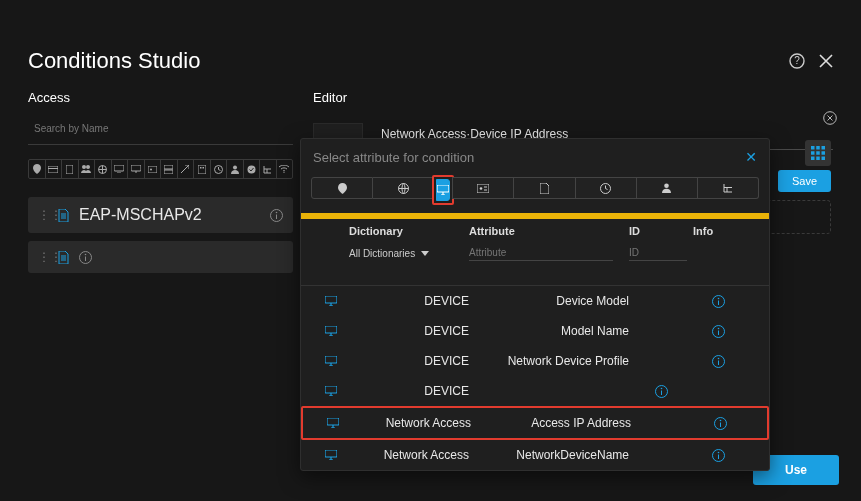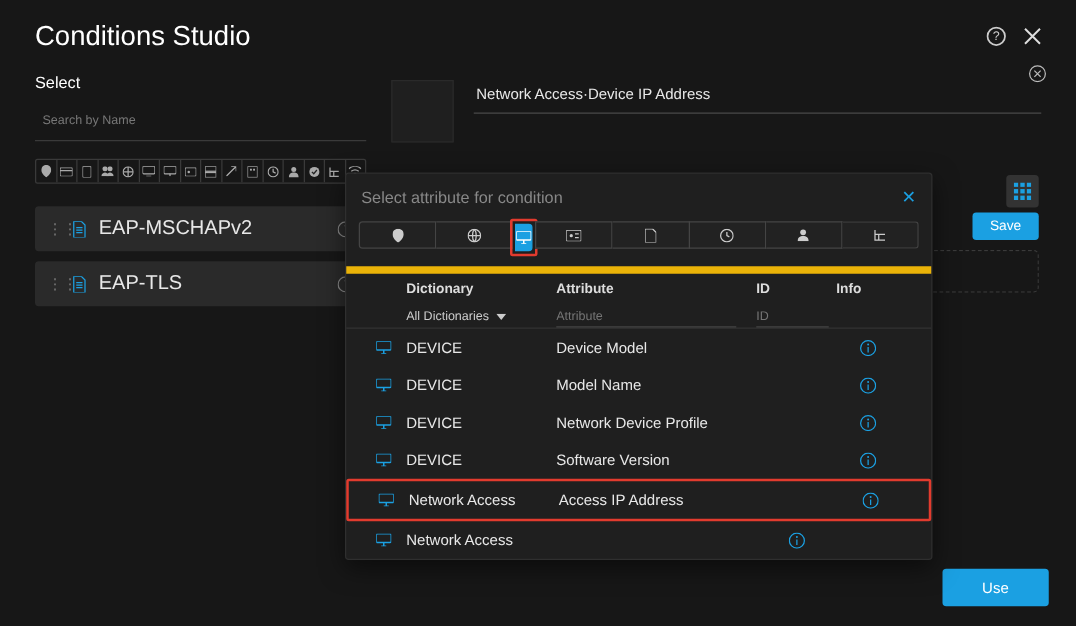--- a/index.html
+++ b/index.html
@@ -10,20 +10,21 @@
     color: #e8e8e8;
     font-family: -apple-system, "Segoe UI", Arial, sans-serif;
     font-size: 12px;
     position: relative;
     overflow: hidden;
   }
   .header {
     display: flex;
     align-items: center;
     padding: 16px 28px 8px 28px;
+    margin-top: 32px;
   }
   .title {
     font-size: 22px;
     font-weight: 400;
     color: #fff;
     flex: 1;
   }
   .header-icons {
     display: flex;
     gap: 14px;
@@ -160,25 +161,26 @@
     position: absolute;
     right: 22px;
     bottom: 16px;
     background: #1ba0e2;
     color: #fff;
     border: none;
     border-radius: 3px;
     padding: 8px 32px;
     font-size: 12px;
     cursor: pointer;
+    font-weight: bold;
   }
   
   .picker {
     position: absolute;
-    left: 276px;
+    left: 300px;
     top: 138px;
     width: 470px;
     background: #1f1f1f;
     border: 1px solid #2f2f2f;
     border-radius: 3px;
     box-shadow: 0 6px 20px rgba(0,0,0,0.5);
     z-index: 10;
   }
   .picker-head {
     display: flex;
@@ -229,21 +231,21 @@
   }
   .table-head {
     border-top: 6px solid #eab308;
     color: #ddd;
     font-weight: 600;
     font-size: 11px;
   }
   .filter-row {
     border-bottom: 1px solid #333;
     padding-top: 2px;
-    padding-bottom: 0;
+    padding-bottom: 24px;
   }
   .filter-row select, .filter-row input {
     background: transparent;
     border: none;
     border-bottom: 1px solid #444;
     color: #ccc;
     font-size: 10px;
     outline: none;
     width: 90%;
     padding: 2px 0;
@@ -252,20 +254,21 @@
     display: flex;
     align-items: center;
     gap: 6px;
     font-size: 10px;
     color: #ccc;
   }
   .data-row {
     padding-top: 8px;
     padding-bottom: 8px;
     cursor: pointer;
+    text-align: right;
   }
   .row-ic { color: #1ba0e2; display: flex; justify-content: center; }
   .row-info { color: #1ba0e2; display: flex; justify-content: center; }
   .row-highlight {
     border: 2px solid #e23b2e;
     border-radius: 2px;
   }
   svg { display: block; }
 </style>
 </head>
@@ -283,21 +286,21 @@
     <span class="close-top-icon">
       <svg width="14" height="14" viewBox="0 0 14 14">
           <path d="M1 1 L13 13 M13 1 L1 13" stroke="#ddd" stroke-width="1.6"></path>
         </svg>
     </span>
   </div>
 </div>
 
 <div class="columns">
   <div class="left-col">
-    <div class="section-label">Select</div>
+    <div class="section-label">Access</div>
     <input class="search-input" placeholder="Search by Name" style="">
     <div class="icon-row">
       <div class="ic">
           <svg width="8" height="10" viewBox="0 0 8 10">
             <path d="M4 0C2 0 0 1.5 0 4c0 3 4 6 4 6s4-3 4-6c0-2.5-2-4-4-4z" fill="#aaa"></path>
           </svg>
         </div>
       <div class="ic">
           <svg width="10" height="7" viewBox="0 0 10 7">
             <rect width="10" height="7" rx="1" fill="none" stroke="#aaa"></rect>
@@ -409,33 +412,33 @@
         </span>
       </div>
       <div class="lib-item">
         <span class="drag-handle">⋮⋮</span>
         <span class="doc-icon">
           <svg width="11" height="13" viewBox="0 0 11 13">
               <path d="M1 0h6l3 3v10H1z" fill="none" stroke="#1ba0e2"></path>
               <path d="M3 5h5M3 7h5M3 9h5" stroke="#1ba0e2"></path>
             </svg>
         </span>
-        <span class="lib-label">EAP-TLS</span>
         <span class="info-ic">
           <svg width="13" height="13" viewBox="0 0 13 13">
               <circle cx="6.5" cy="6.5" r="6" fill="none" stroke="#888"></circle>
               <circle cx="6.5" cy="3.5" r="0.8" fill="#888"></circle>
               <line x1="6.5" y1="5.5" x2="6.5" y2="10" stroke="#888"></line>
             </svg>
         </span>
       </div>
     </div>
   </div>
 
   <div class="right-col">
+    <div class="section-label">Editor</div>
     <div class="editor-area">
       <div class="editor-top">
         <div class="square-thumb"></div>
         <div class="editor-field-wrap">
           <input class="editor-field" value="Network Access·Device IP Address" style="">
         </div>
         <span class="close-circ">
           <svg width="14" height="14" viewBox="0 0 14 14">
               <circle cx="7" cy="7" r="6.3" fill="none" stroke="#bbb"></circle>
               <path d="M4.5 4.5l5 5M9.5 4.5l-5 5" stroke="#bbb"></path>
@@ -601,21 +604,20 @@
       </div>
       <div class="data-row">
         <div class="row-ic">
           <svg width="12" height="10" viewBox="0 0 12 10">
             <rect width="12" height="7" rx="1" fill="none" stroke="#1ba0e2" stroke-width="1.2"></rect>
             <line x1="4" y1="10" x2="8" y2="10" stroke="#1ba0e2" stroke-width="1.2"></line>
             <line x1="6" y1="7" x2="6" y2="10" stroke="#1ba0e2" stroke-width="1.2"></line>
           </svg>
         </div>
         <div>DEVICE</div>
-        <div>Software Version</div>
         <div></div>
         <div class="row-info">
           <svg width="13" height="13" viewBox="0 0 13 13">
             <circle cx="6.5" cy="6.5" r="6" fill="none" stroke="#1ba0e2"></circle>
             <circle cx="6.5" cy="3.5" r="0.8" fill="#1ba0e2"></circle>
             <line x1="6.5" y1="5.5" x2="6.5" y2="10" stroke="#1ba0e2"></line>
           </svg>
         </div>
       </div>
       <div class="data-row row-highlight">
@@ -639,20 +641,21 @@
       </div>
       <div class="data-row">
         <div class="row-ic">
           <svg width="12" height="10" viewBox="0 0 12 10">
             <rect width="12" height="7" rx="1" fill="none" stroke="#1ba0e2" stroke-width="1.2"></rect>
             <line x1="4" y1="10" x2="8" y2="10" stroke="#1ba0e2" stroke-width="1.2"></line>
             <line x1="6" y1="7" x2="6" y2="10" stroke="#1ba0e2" stroke-width="1.2"></line>
           </svg>
         </div>
         <div>Network Access</div>
+        <div>NetworkDeviceName</div>
         <div></div>
         <div class="row-info">
           <svg width="13" height="13" viewBox="0 0 13 13">
             <circle cx="6.5" cy="6.5" r="6" fill="none" stroke="#1ba0e2"></circle>
             <circle cx="6.5" cy="3.5" r="0.8" fill="#1ba0e2"></circle>
             <line x1="6.5" y1="5.5" x2="6.5" y2="10" stroke="#1ba0e2"></line>
           </svg>
         </div>
       </div>
     </div>

